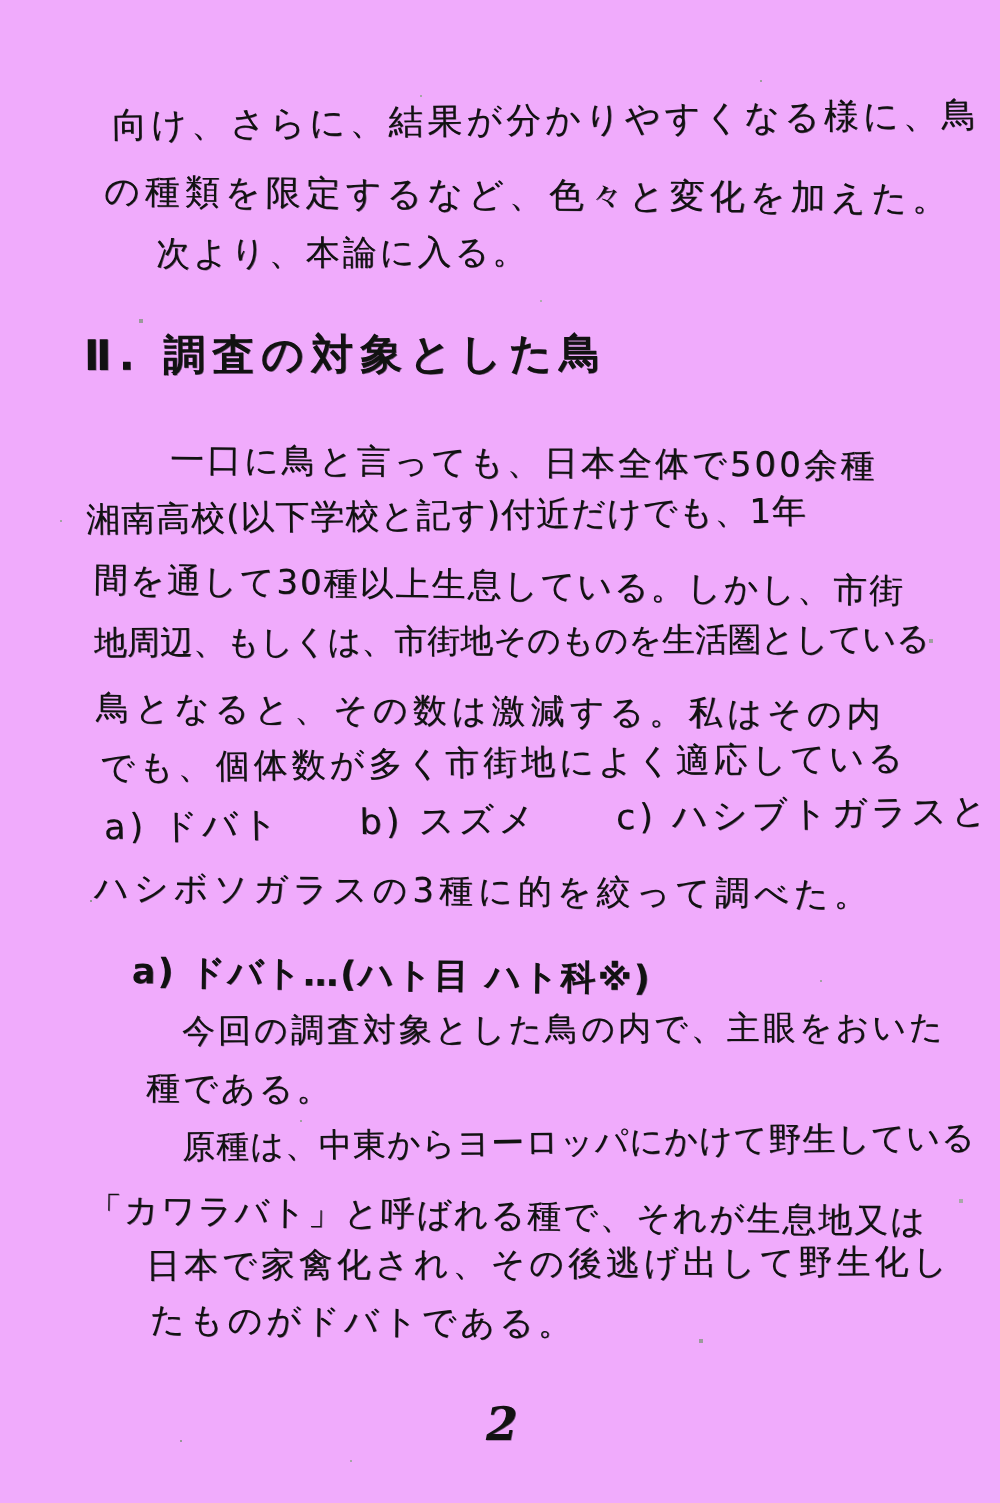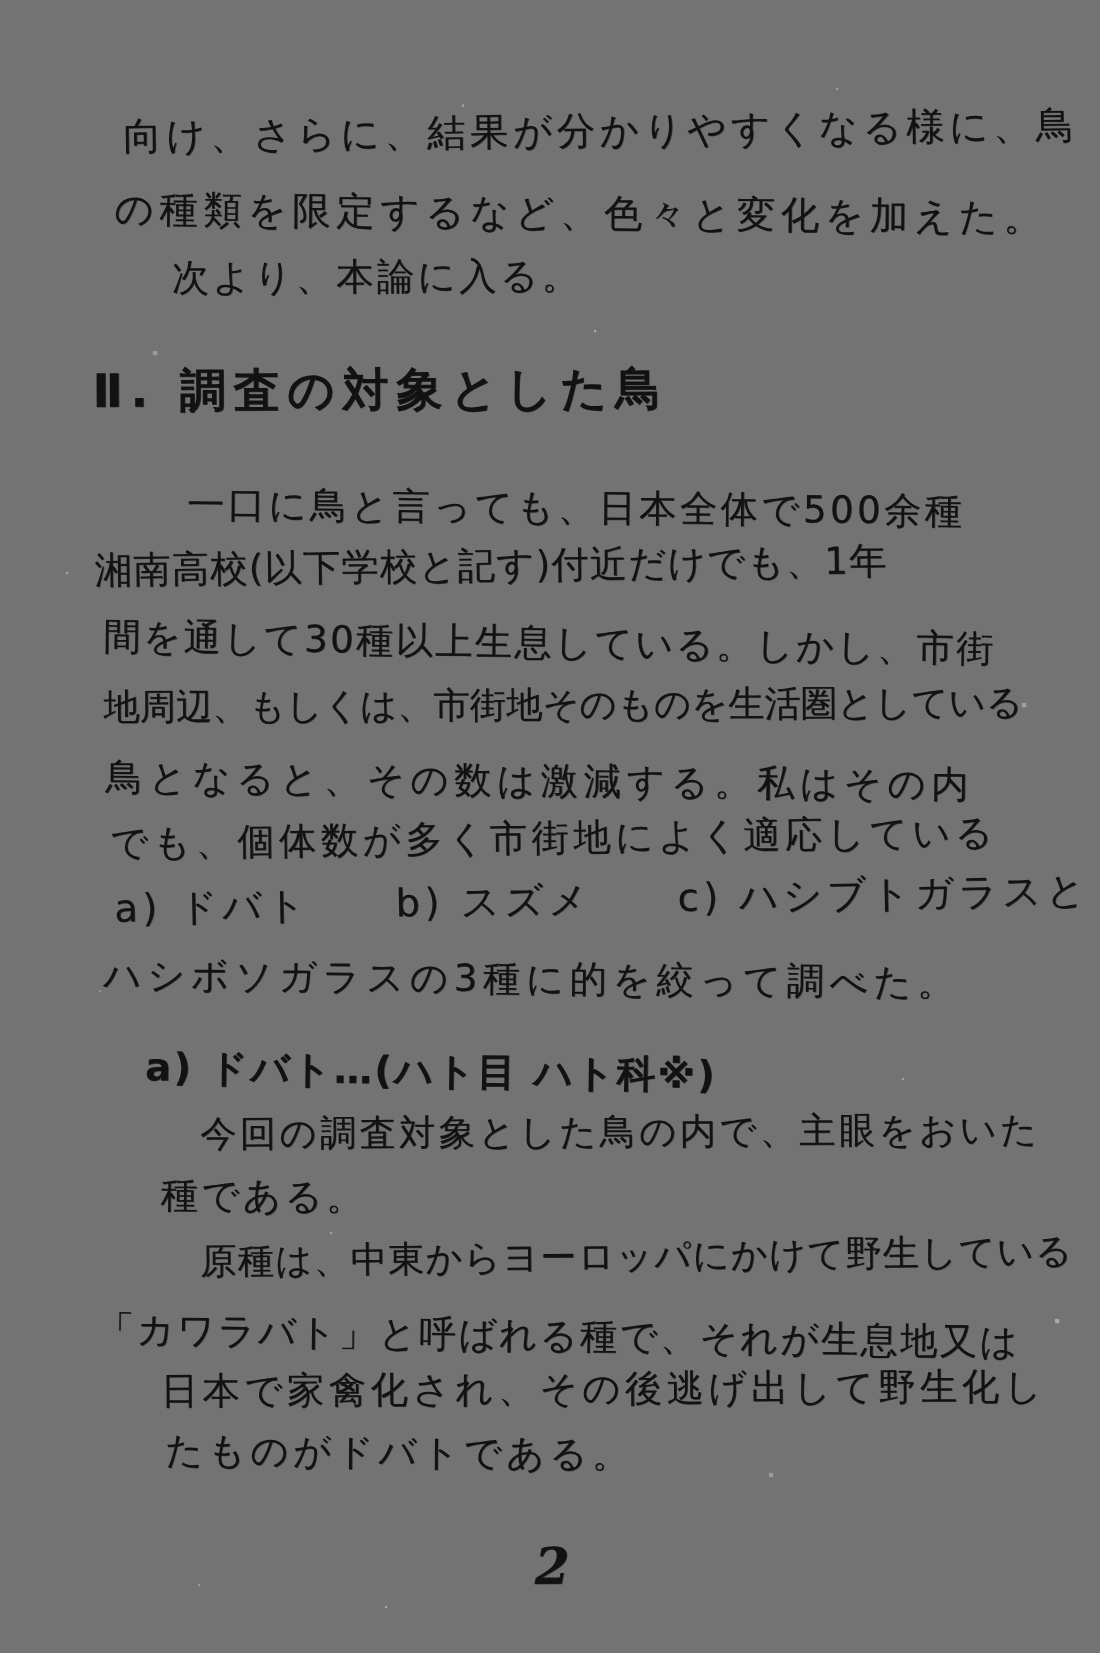--- a/index.html
+++ b/index.html
@@ -4,21 +4,21 @@
 <style>
   html, body {
     margin: 0;
     padding: 0;
     background: #ffffff;
   }
   .page {
     position: relative;
     width: 1000px;
     height: 1503px;
-    background: #737373;
+    background: #f0abfc;
     overflow: hidden;
     font-family: "DejaVu Sans", sans-serif;
     color: #151515;
   }
   
   .hw {
     position: absolute;
     white-space: nowrap;
     line-height: 1.25;
     color: #121212;

